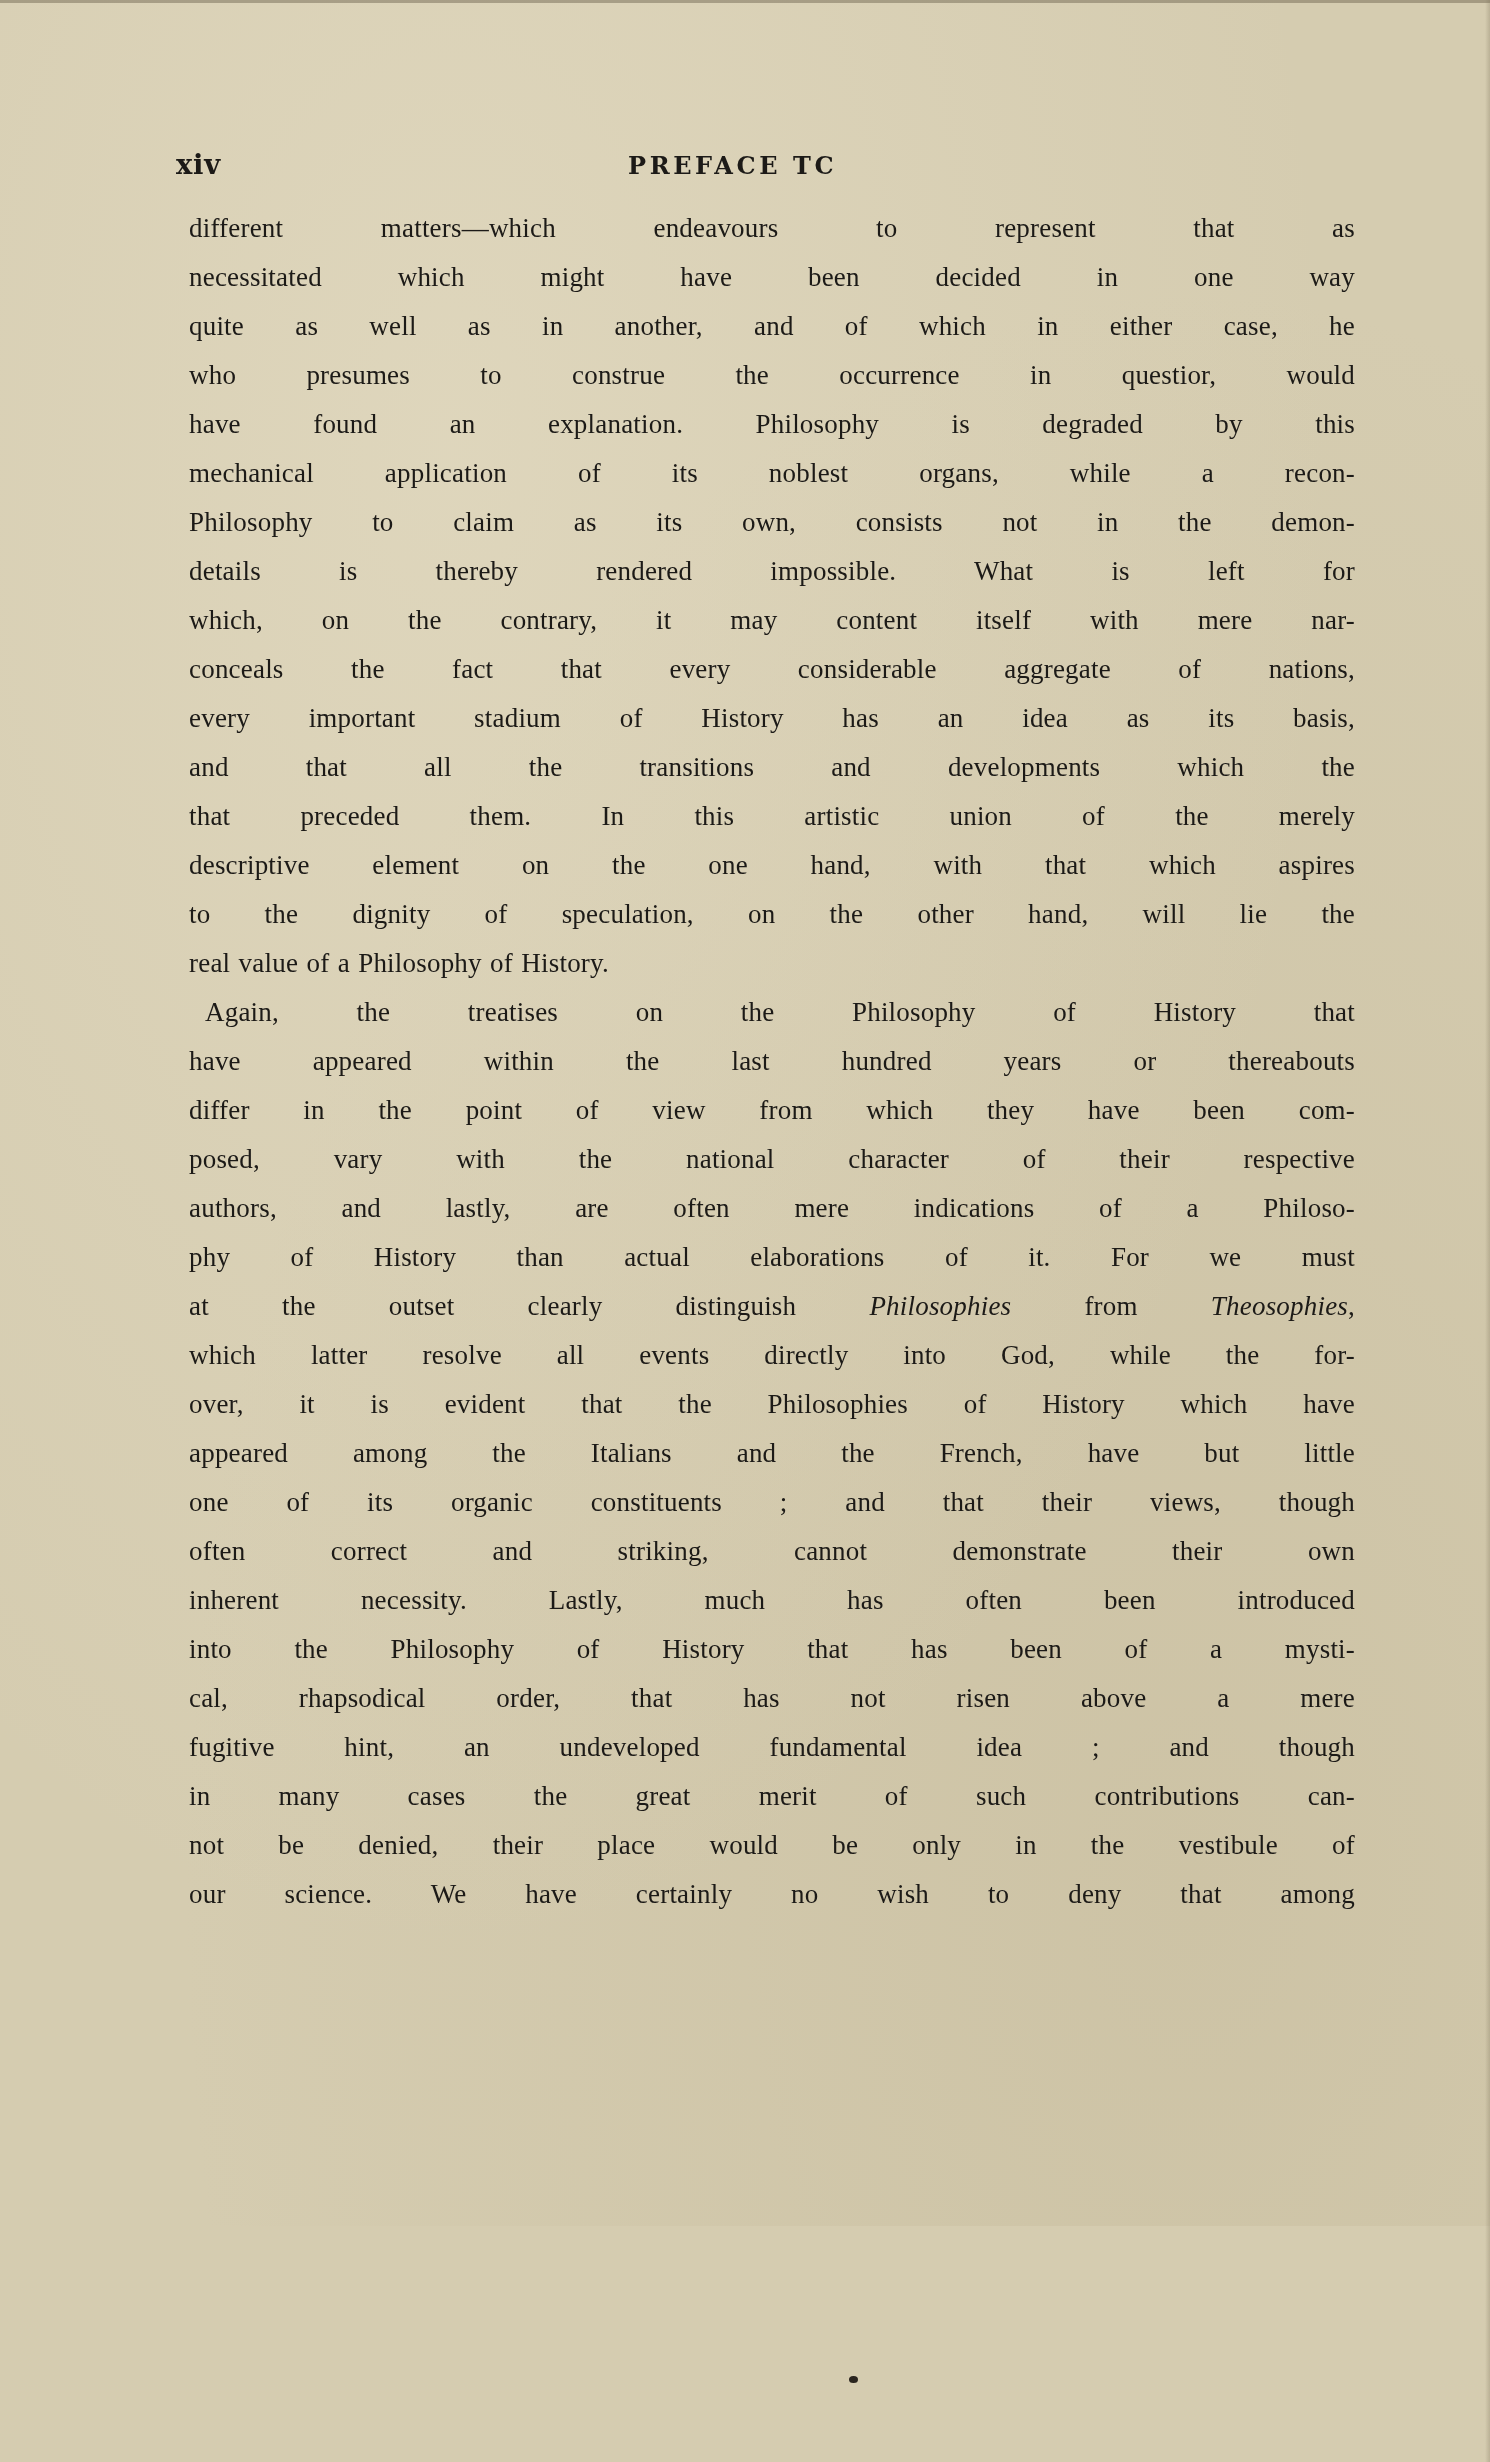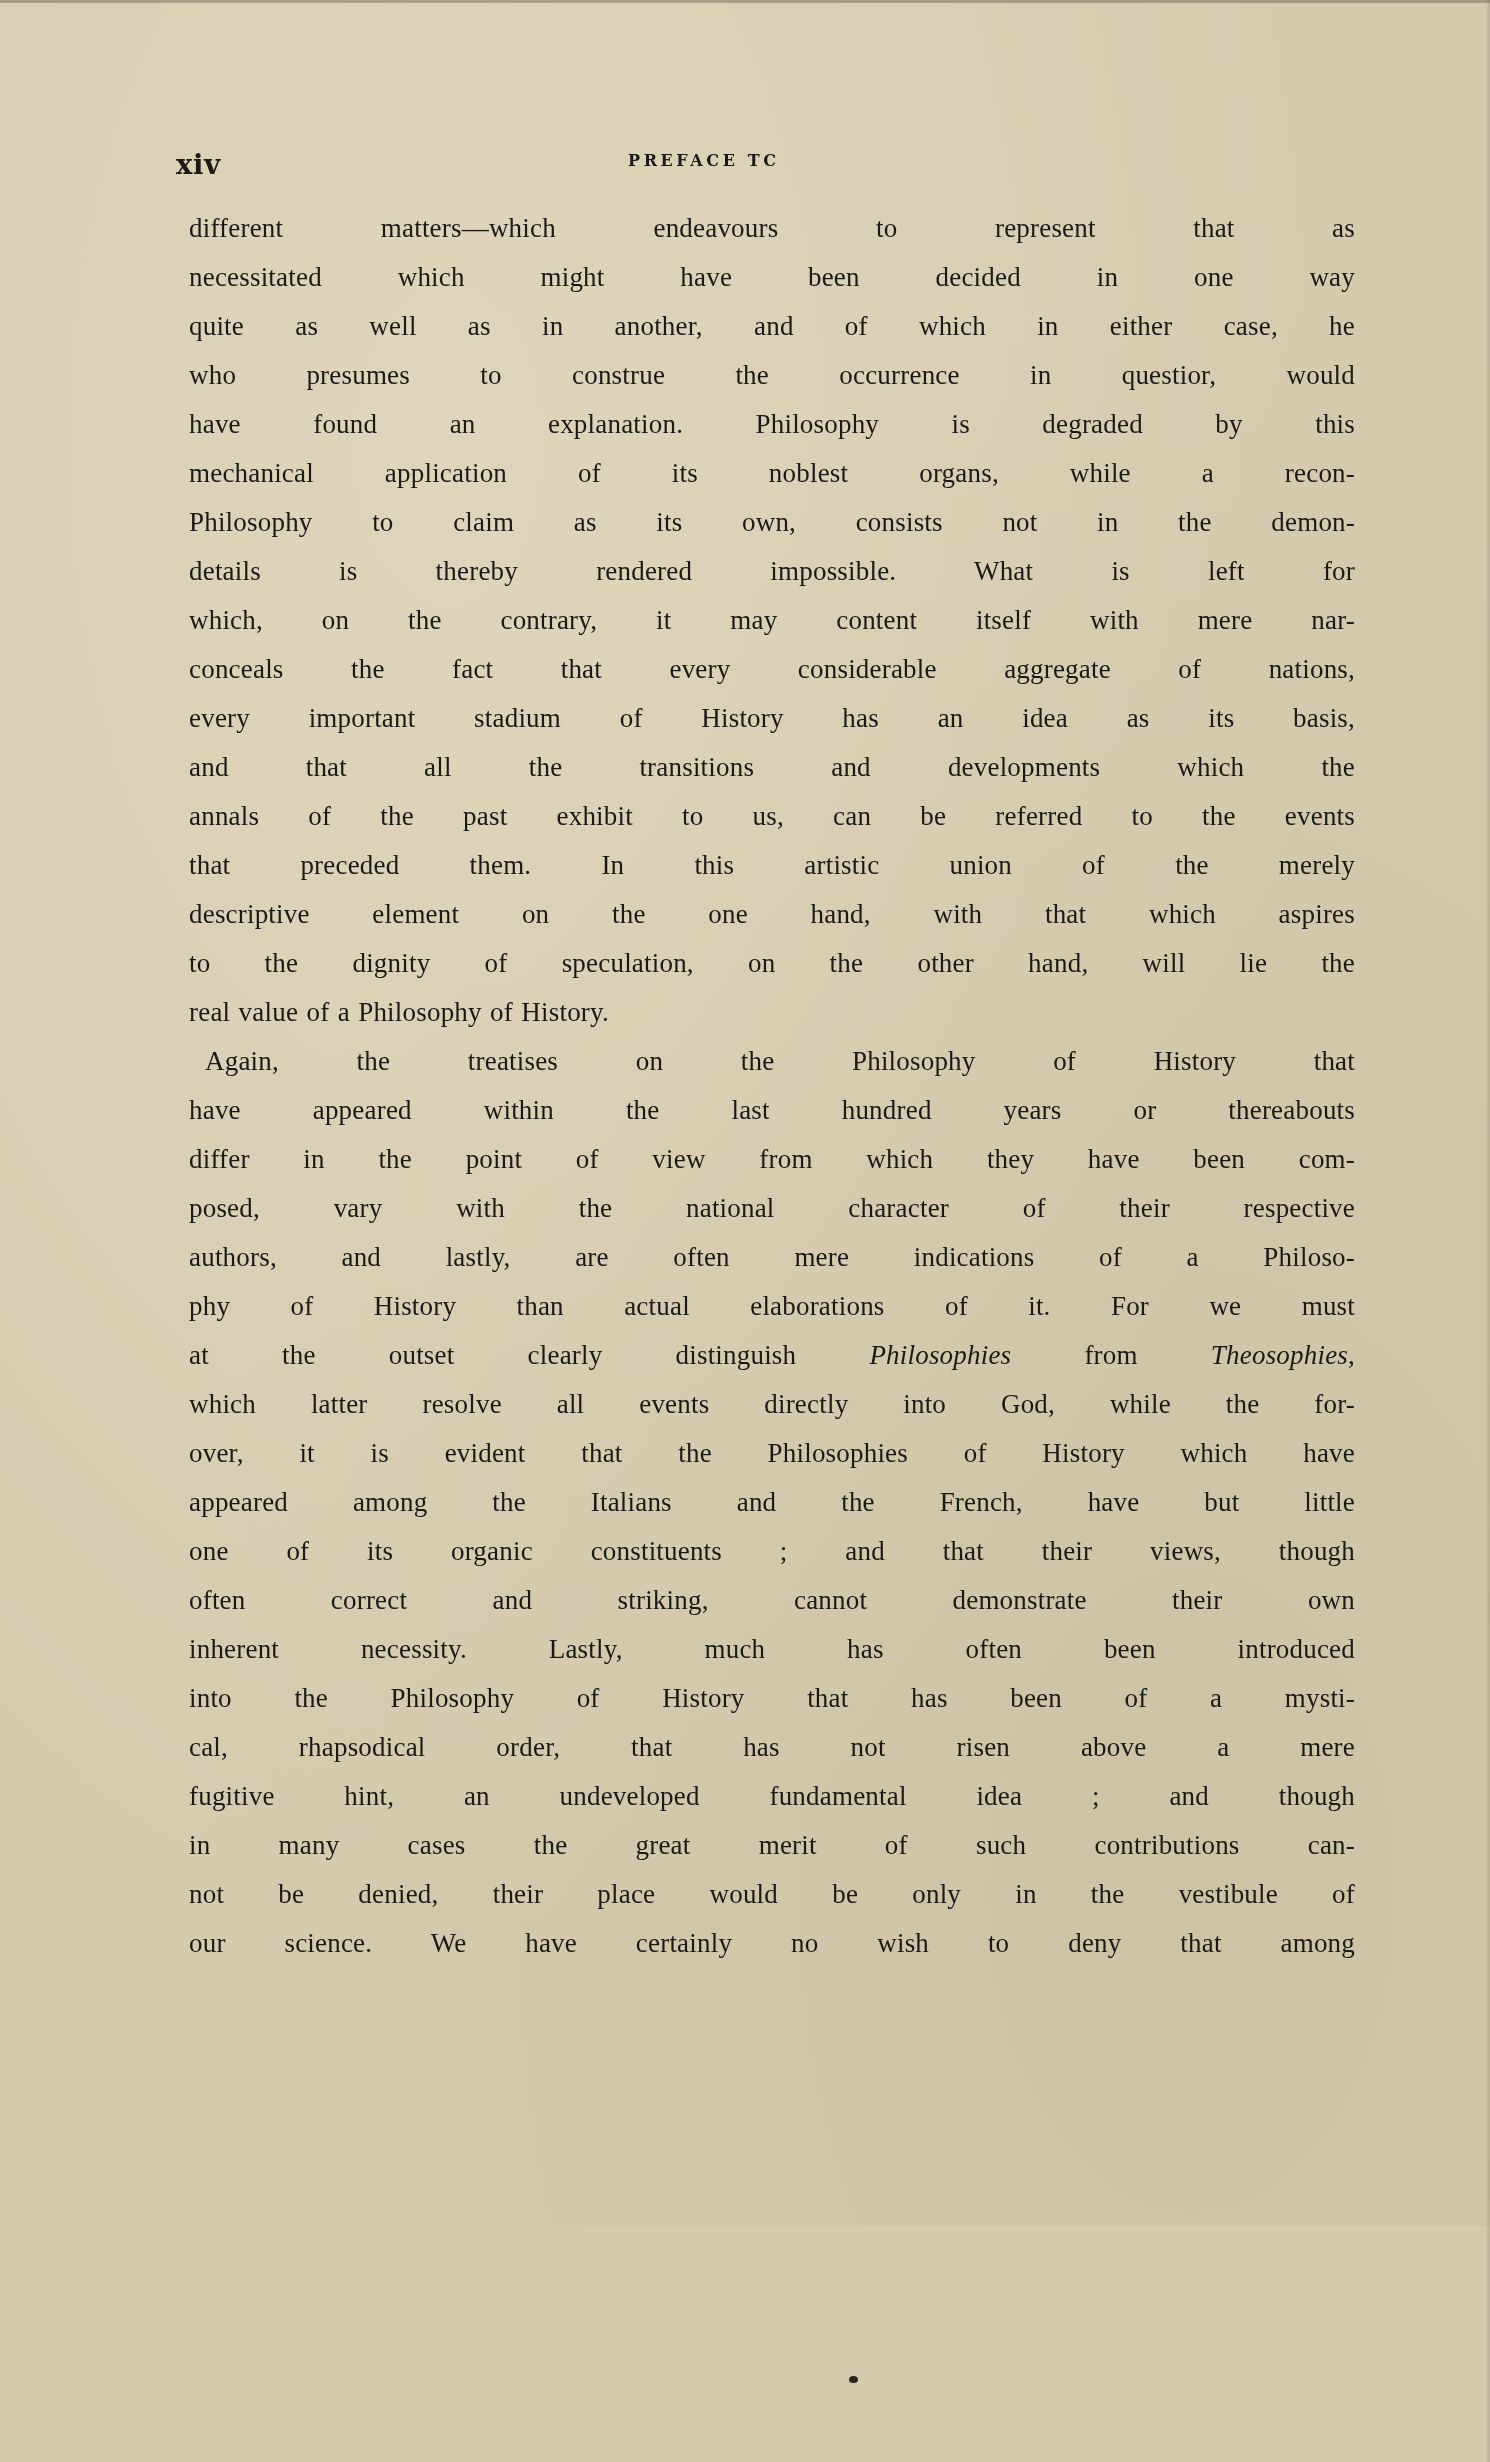--- a/index.html
+++ b/index.html
@@ -39,21 +39,21 @@
       font-weight: bold;
       font-size: 27.4px;
       letter-spacing: 0.7px;
     }
     .head-title {
       position: absolute;
       left: 452px;
       top: 2.9px;
       font-family: "DejaVu Serif", serif;
       font-weight: bold;
-      font-size: 16px;
+      font-size: 24px;
       letter-spacing: 3.6px;
     }
     .body-text {
       position: absolute;
       left: 189px;
       top: 204px;
       width: 1166px;
     }
     .line {
       display: block;
@@ -120,21 +120,20 @@
       <span class="line">quite as well as in another, and of which in either case, he</span>
       <span class="line">who presumes to construe the occurrence in questior, would</span>
       <span class="line">have found an explanation.  Philosophy is degraded by this</span>
       <span class="line">mechanical application of its noblest organs, while a recon-</span>
       <span class="line">Philosophy to claim as its own, consists not in the demon-</span>
       <span class="line">details is thereby rendered impossible.  What is left for</span>
       <span class="line">which, on the contrary, it may content itself with mere nar-</span>
       <span class="line">conceals the fact that every considerable aggregate of nations,</span>
       <span class="line">every important stadium of History has an idea as its basis,</span>
       <span class="line">and that all the transitions and developments which the</span>
-      <span class="line">annals of the past exhibit to us, can be referred to the events</span>
       <span class="line">that preceded them.  In this artistic union of the merely</span>
       <span class="line">descriptive element on the one hand, with that which aspires</span>
       <span class="line">to the dignity of speculation, on the other hand, will lie the</span>
       <span class="line last">real value of a Philosophy of History.</span>
       <span class="line indent">Again, the treatises on the Philosophy of History that</span>
       <span class="line">have appeared within the last hundred years or thereabouts</span>
       <span class="line">differ in the point of view from which they have been com-</span>
       <span class="line">posed, vary with the national character of their respective</span>
       <span class="line">authors, and lastly, are often mere indications of a Philoso-</span>
       <span class="line">phy of History than actual elaborations of it.  For we must</span>

